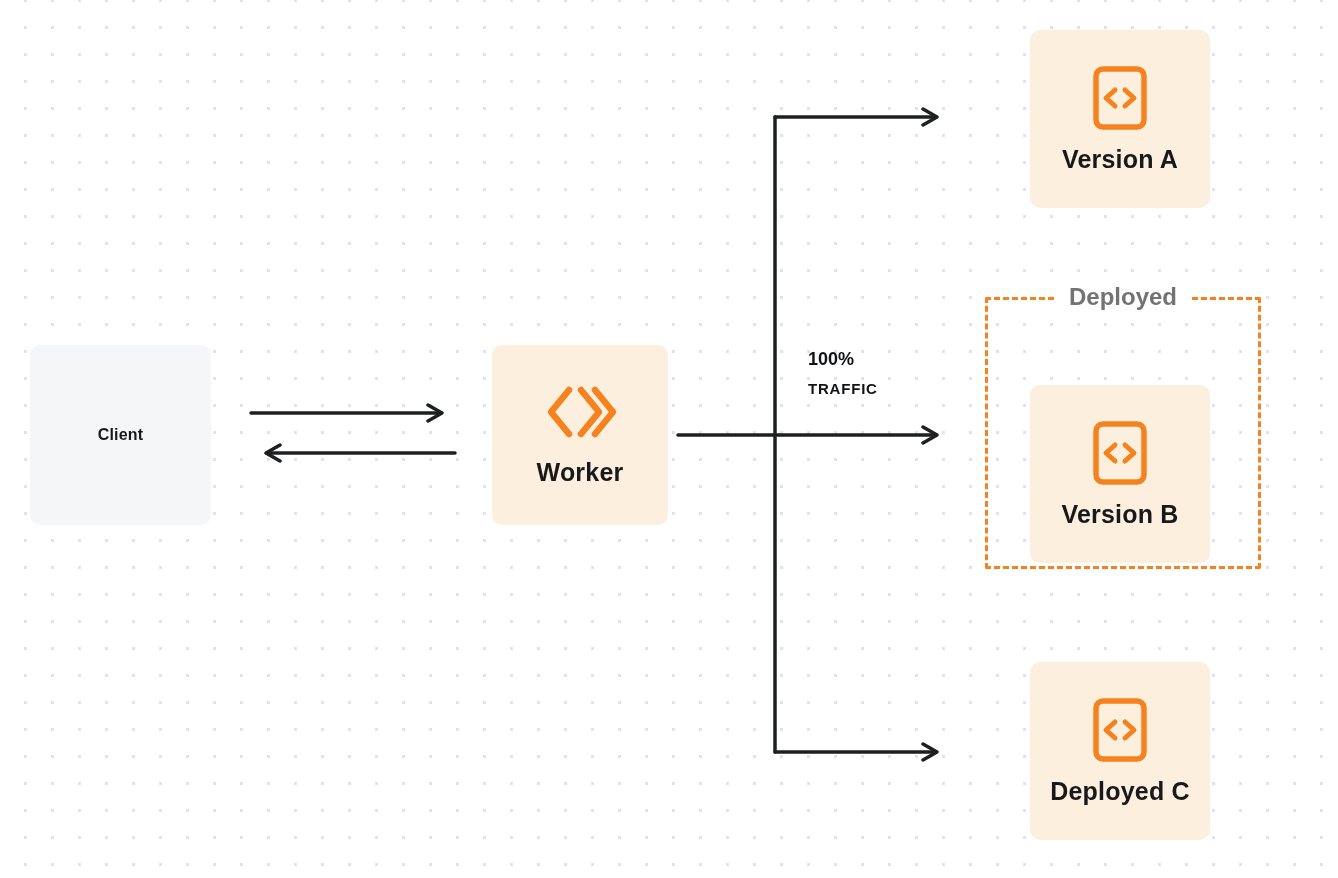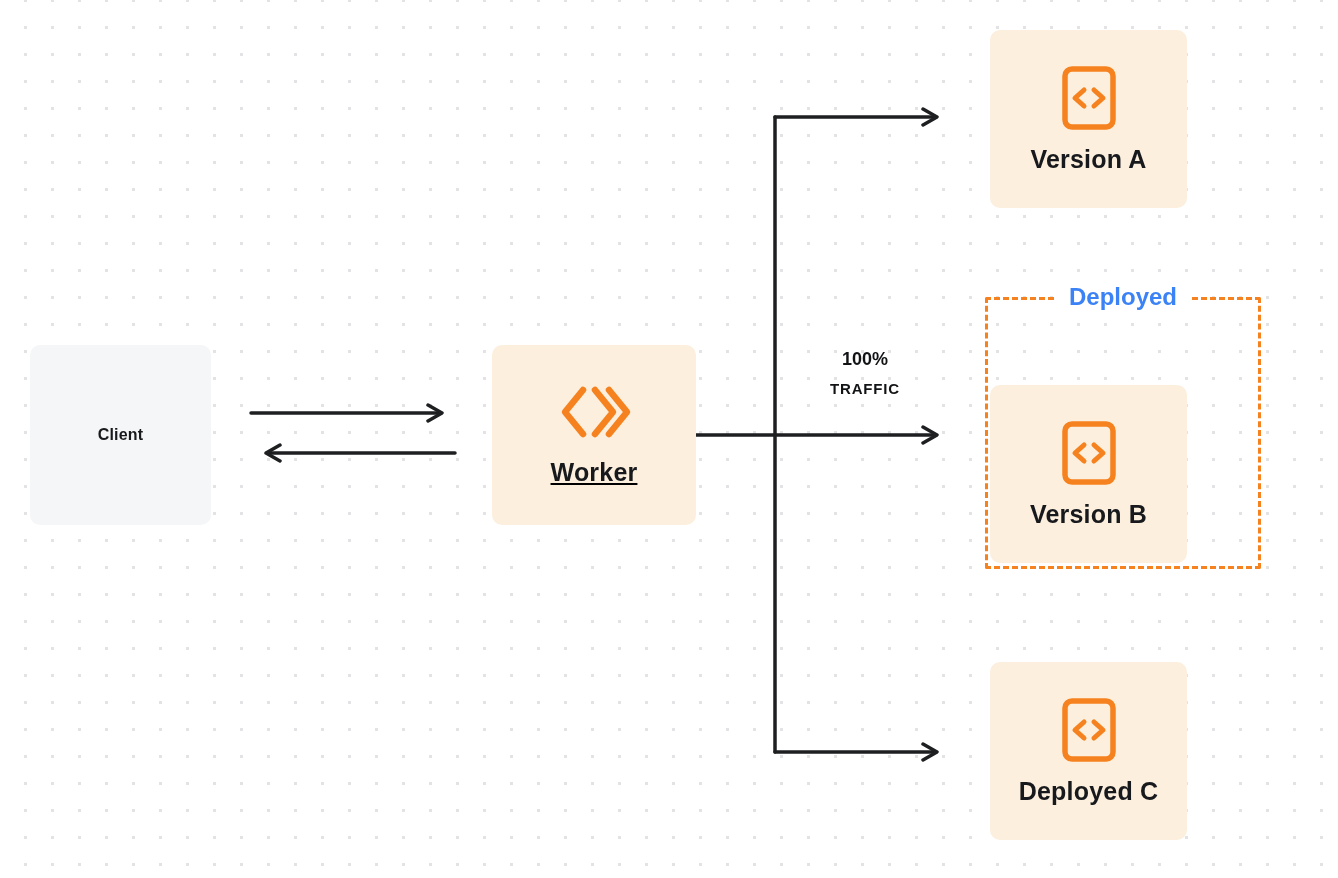--- a/index.html
+++ b/index.html
@@ -28,27 +28,26 @@
     display: flex;
     flex-direction: column;
     align-items: center;
     justify-content: center;
   }
   .node-client {
     left: 30px; top: 345px; width: 181px; height: 180px;
     background: #f5f6f7;
   }
   .node-worker {
-    left: 492px; top: 345px; width: 204px; height: 180px;
+    left: 492px; top: 345px; width: 176px; height: 180px;
     background: #fcefdd;
     gap: 18px;
-    text-decoration: underline;
   }
   .node-version {
-    left: 990px; width: 197px; height: 178px;
+    left: 1030px; width: 180px; height: 178px;
     background: #fcefdd;
     gap: 14px;
   }
   .node-version-a { top: 30px; }
   .node-version-b { top: 347px; margin-top: 38px; }
   .node-version-c { top: 662px; }
   .node-label {
     font-size: 25px;
     font-weight: 700;
     color: #17191c;
@@ -62,30 +61,29 @@
     border: 3px dashed #f6821f;
     border-radius: 2px;
   }
   .deployed-label {
     position: absolute;
     top: -17px;
     left: 50%;
     transform: translateX(-50%);
     background: #ffffff;
     padding: 0 12px;
-    color: #3b82f6;
+    color: #737373;
     font-size: 24px;
     font-weight: 700;
     white-space: nowrap;
   }
   .traffic-label {
     position: absolute;
     left: 808px; top: 350px;
     width: 114px;
-    text-align: center;
     color: #111315;
     line-height: 1.0;
   }
   .traffic-line1 {
     display: block;
     font-size: 18px;
     font-weight: 700;
     margin-bottom: 13px;
   }
   .traffic-line2 {

